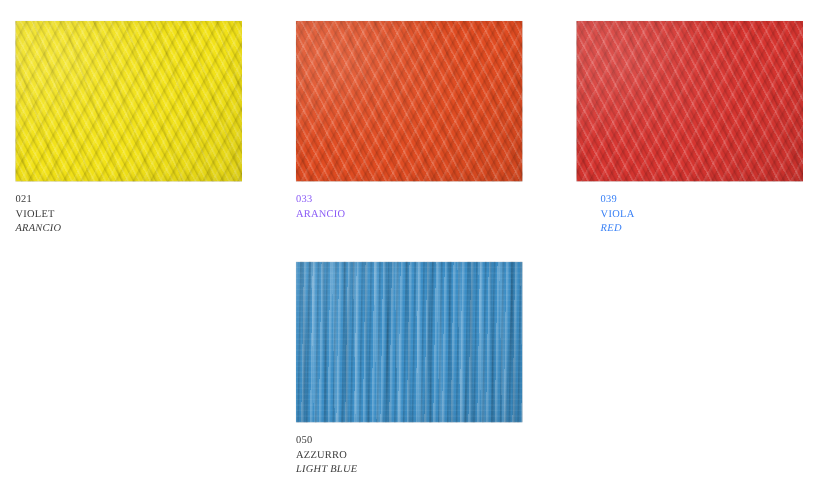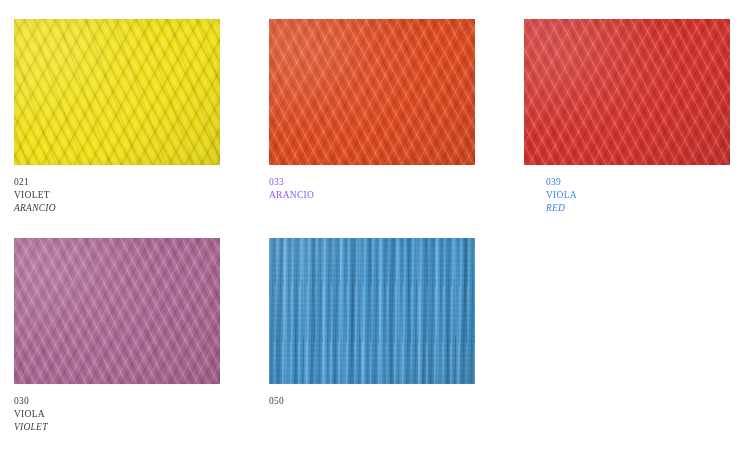--- a/index.html
+++ b/index.html
@@ -216,41 +216,29 @@
       <div class="chip-fiber-c"></div>
       <div class="chip-shade"></div>
     </div>
     <div class="swatch-caption" style="color: #3b82f6; margin-left: 22px;">
       <div class="caption-code">039</div>
       <div class="caption-name-it">VIOLA</div>
       <div class="caption-name-en">RED</div>
     </div>
   </div>
 
-  <div class="swatch-cell" style="left:14px; top:238px;">
-    <div class="swatch-chip tex-diagonal">
-      <div class="chip-base" style="background-color: rgb(174, 106, 151);"></div>
-      <div class="chip-fiber-a"></div>
-      <div class="chip-fiber-b"></div>
-      <div class="chip-fiber-c"></div>
-      <div class="chip-shade"></div>
-    </div>
-    <div class="swatch-caption" style="color: rgb(60, 60, 60);">
-      <div class="caption-code">030</div>
-      <div class="caption-name-it">VIOLA</div>
-      <div class="caption-name-en">VIOLET</div>
-    </div>
-  </div>
 
   <div class="swatch-cell" style="left:269px; top:238px;">
     <div class="swatch-chip tex-vertical">
       <div class="chip-base" style="background-color: rgb(60, 142, 198);"></div>
       <div class="chip-fiber-a"></div>
       <div class="chip-fiber-b"></div>
       <div class="chip-fiber-c"></div>
       <div class="chip-shade"></div>
     </div>
     <div class="swatch-caption" style="color: rgb(60, 60, 60);">
       <div class="caption-code">050</div>
+      <div class="caption-name-it">AZZURRO</div>
+      <div class="caption-name-en">LIGHT BLUE</div>
     </div>
   </div>
 
 </div>
 
 </body></html>

